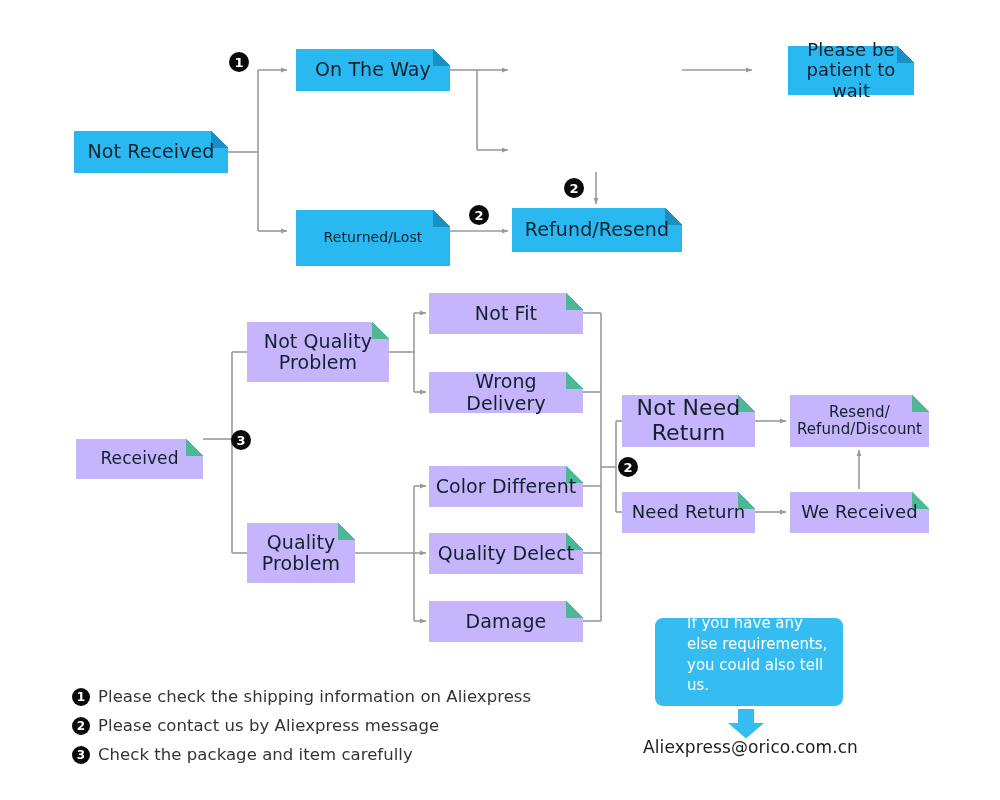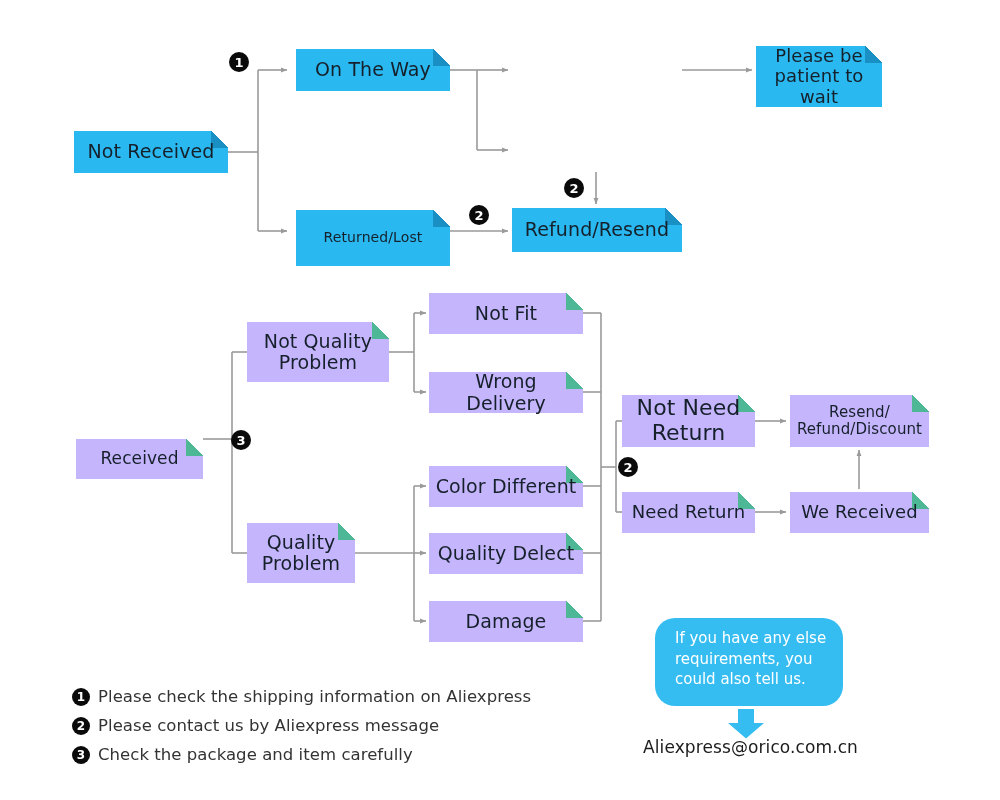--- a/index.html
+++ b/index.html
@@ -119,28 +119,28 @@
   }
 
   
   #callout {
     position: absolute;
     left: 655px;
     top: 618px;
     width: 188px;
     height: 88px;
     background: #35bdf2;
-    border-radius: 20px;
+    border-radius: 8px;
     box-sizing: border-box;
-    padding: 10px 14px 10px 20px;
+    padding: 10px 14px 10px 32px;
     color: #ffffff;
     font-size: 15px;
     line-height: 1.38;
     display: flex;
-    align-items: flex-start;
+    align-items: flex-end;
   }
   #callout-arrow {
     position: absolute;
     left: 724px;
     top: 709px;
     width: 44px;
     height: 30px;
   }
   #email {
     position: absolute;
@@ -220,21 +220,21 @@
 
   <div class="node blue" style="left:74px; top:131px; width:154px; height:42px; font-size:19px;">
     <span class="lbl">Not Received</span>
   </div>
 
   <div class="node blue" style="left:296px; top:49px; width:154px; height:42px; font-size:19px;">
     <span class="lbl">On The Way</span>
   </div>
 
 
-  <div class="node blue" style="left:756px; top:46px; width:126px; height:61px; font-size:18px;text-align:center;">
+  <div class="node blue" style="left:788px; top:46px; width:126px; height:49px; font-size:18px;text-align:center;">
     <span class="lbl">Please be
 patient to wait</span>
   </div>
 
 
   <div class="node blue" style="left:296px; top:210px; width:154px; height:56px; font-size:14px;">
     <span class="lbl">Returned/Lost</span>
   </div>
 
   <div class="node blue" style="left:512px; top:208px; width:170px; height:44px; font-size:19px;">

